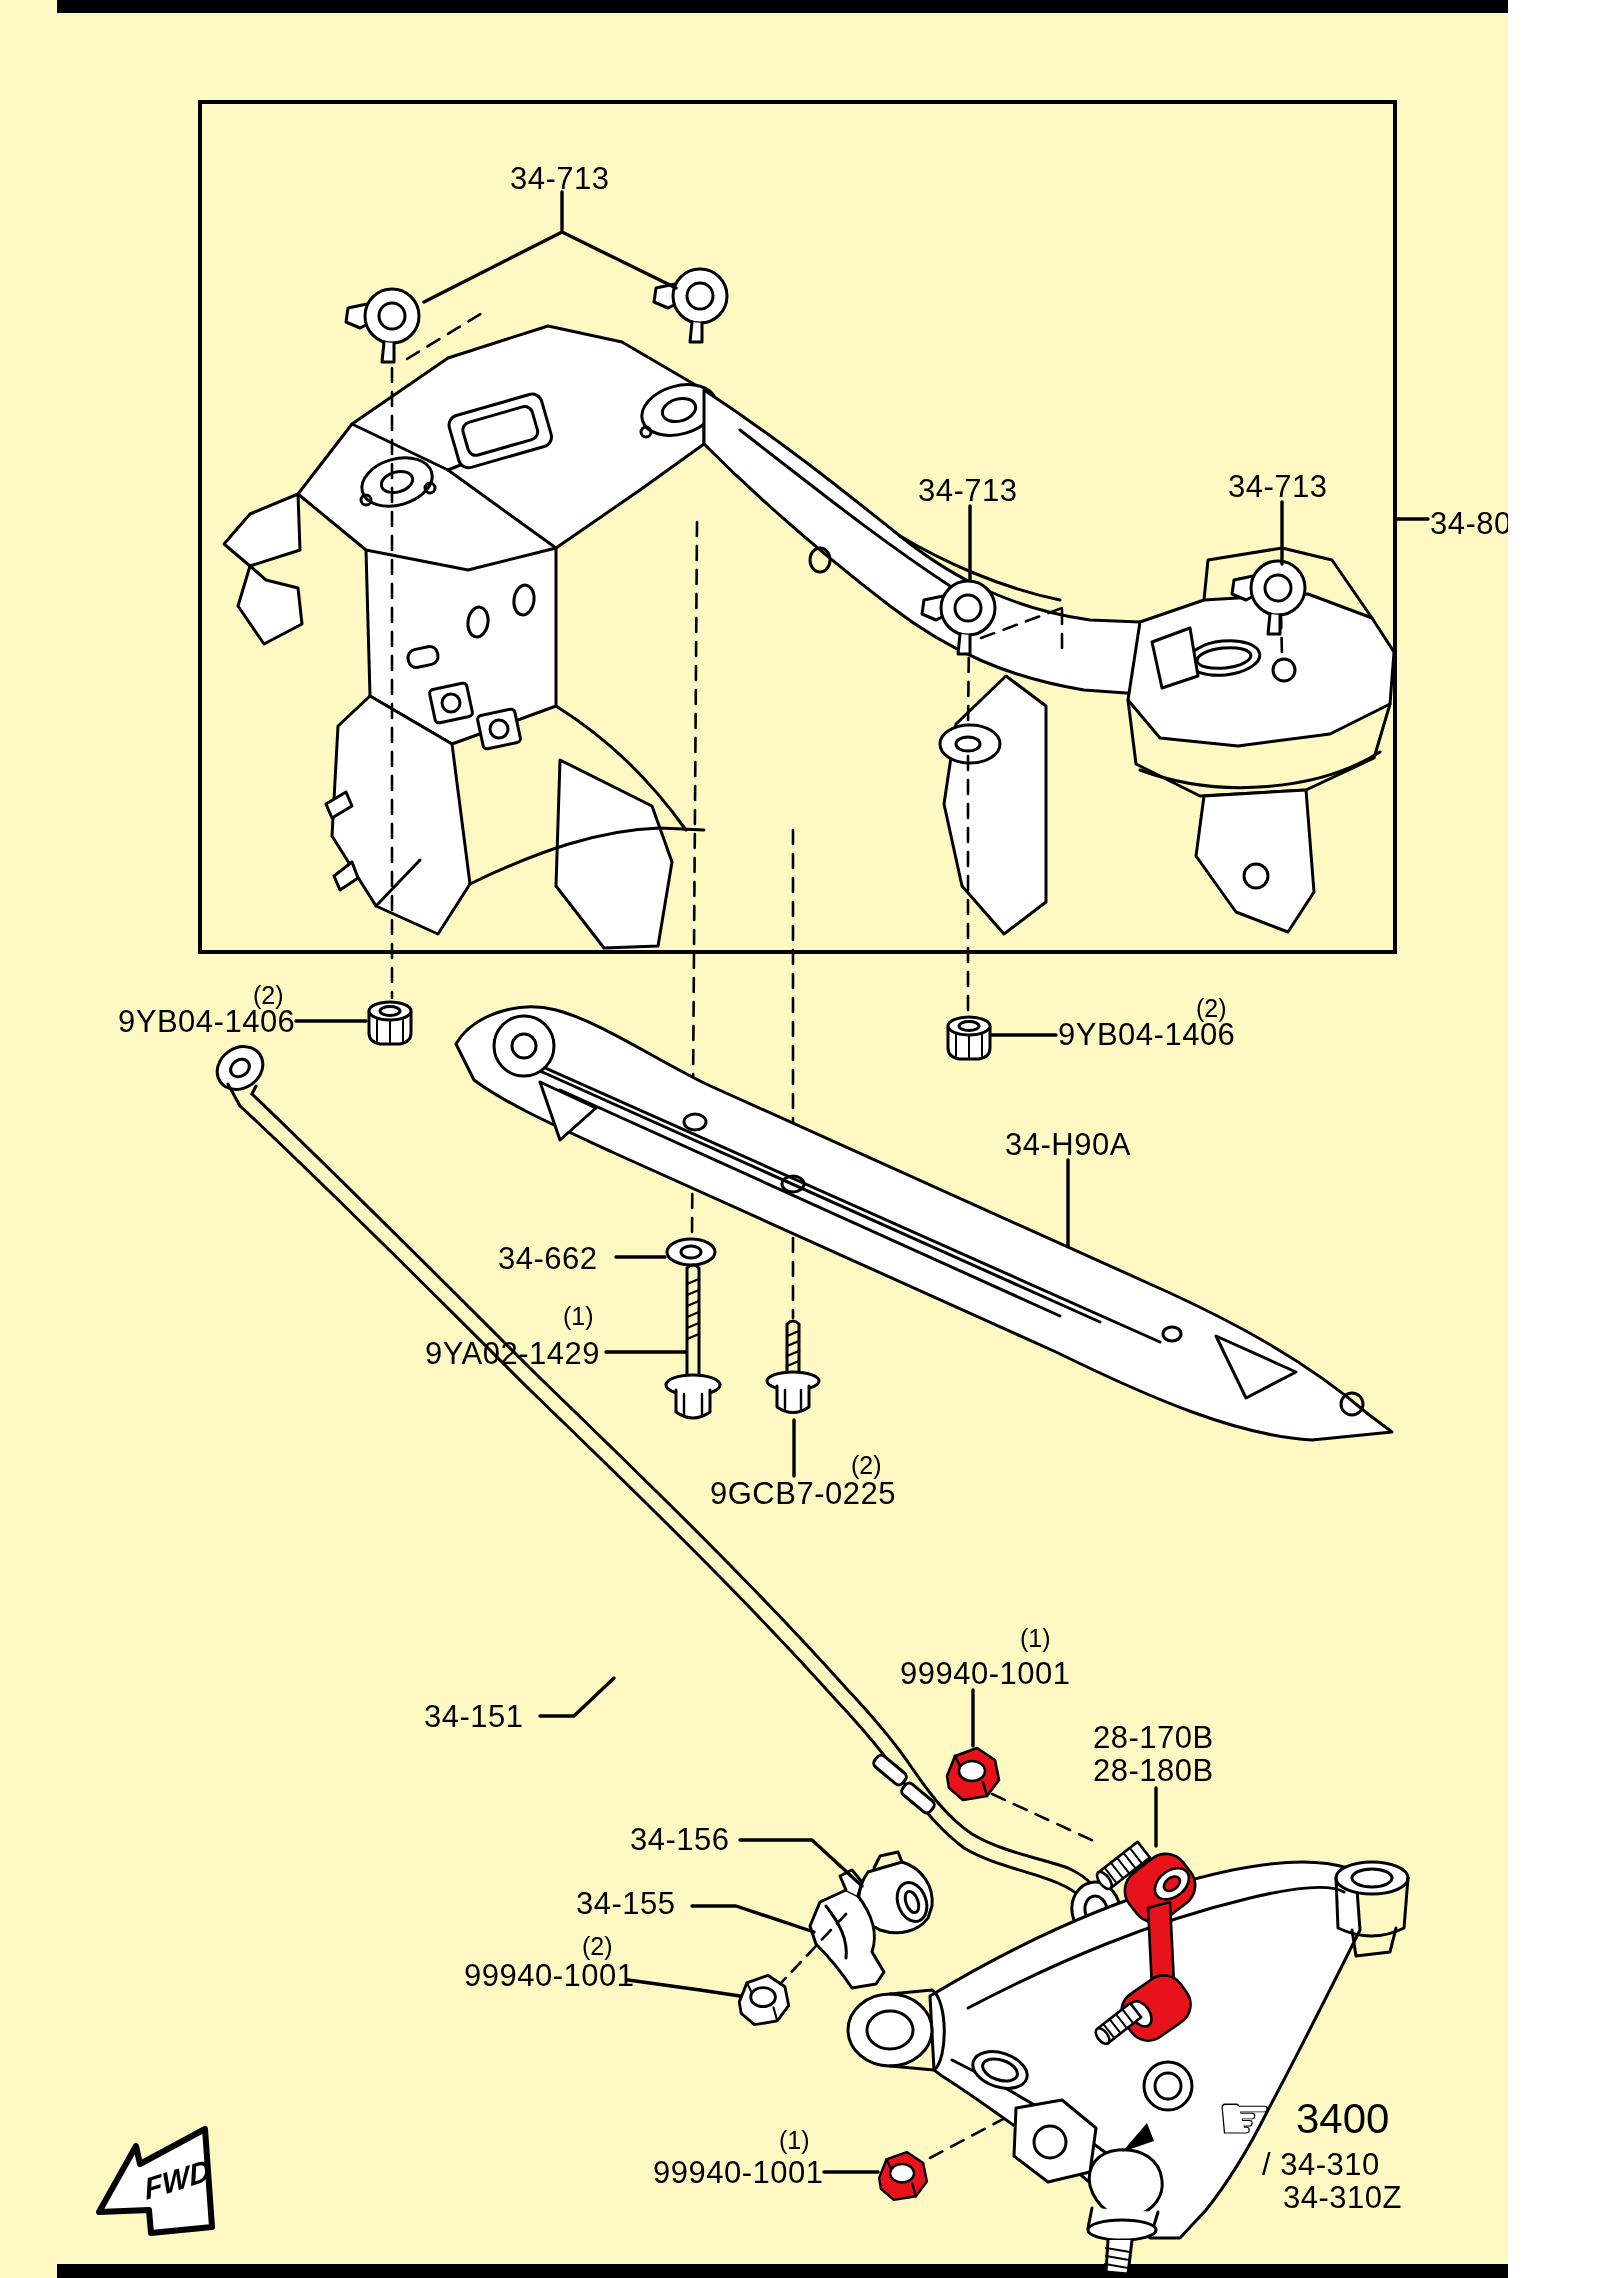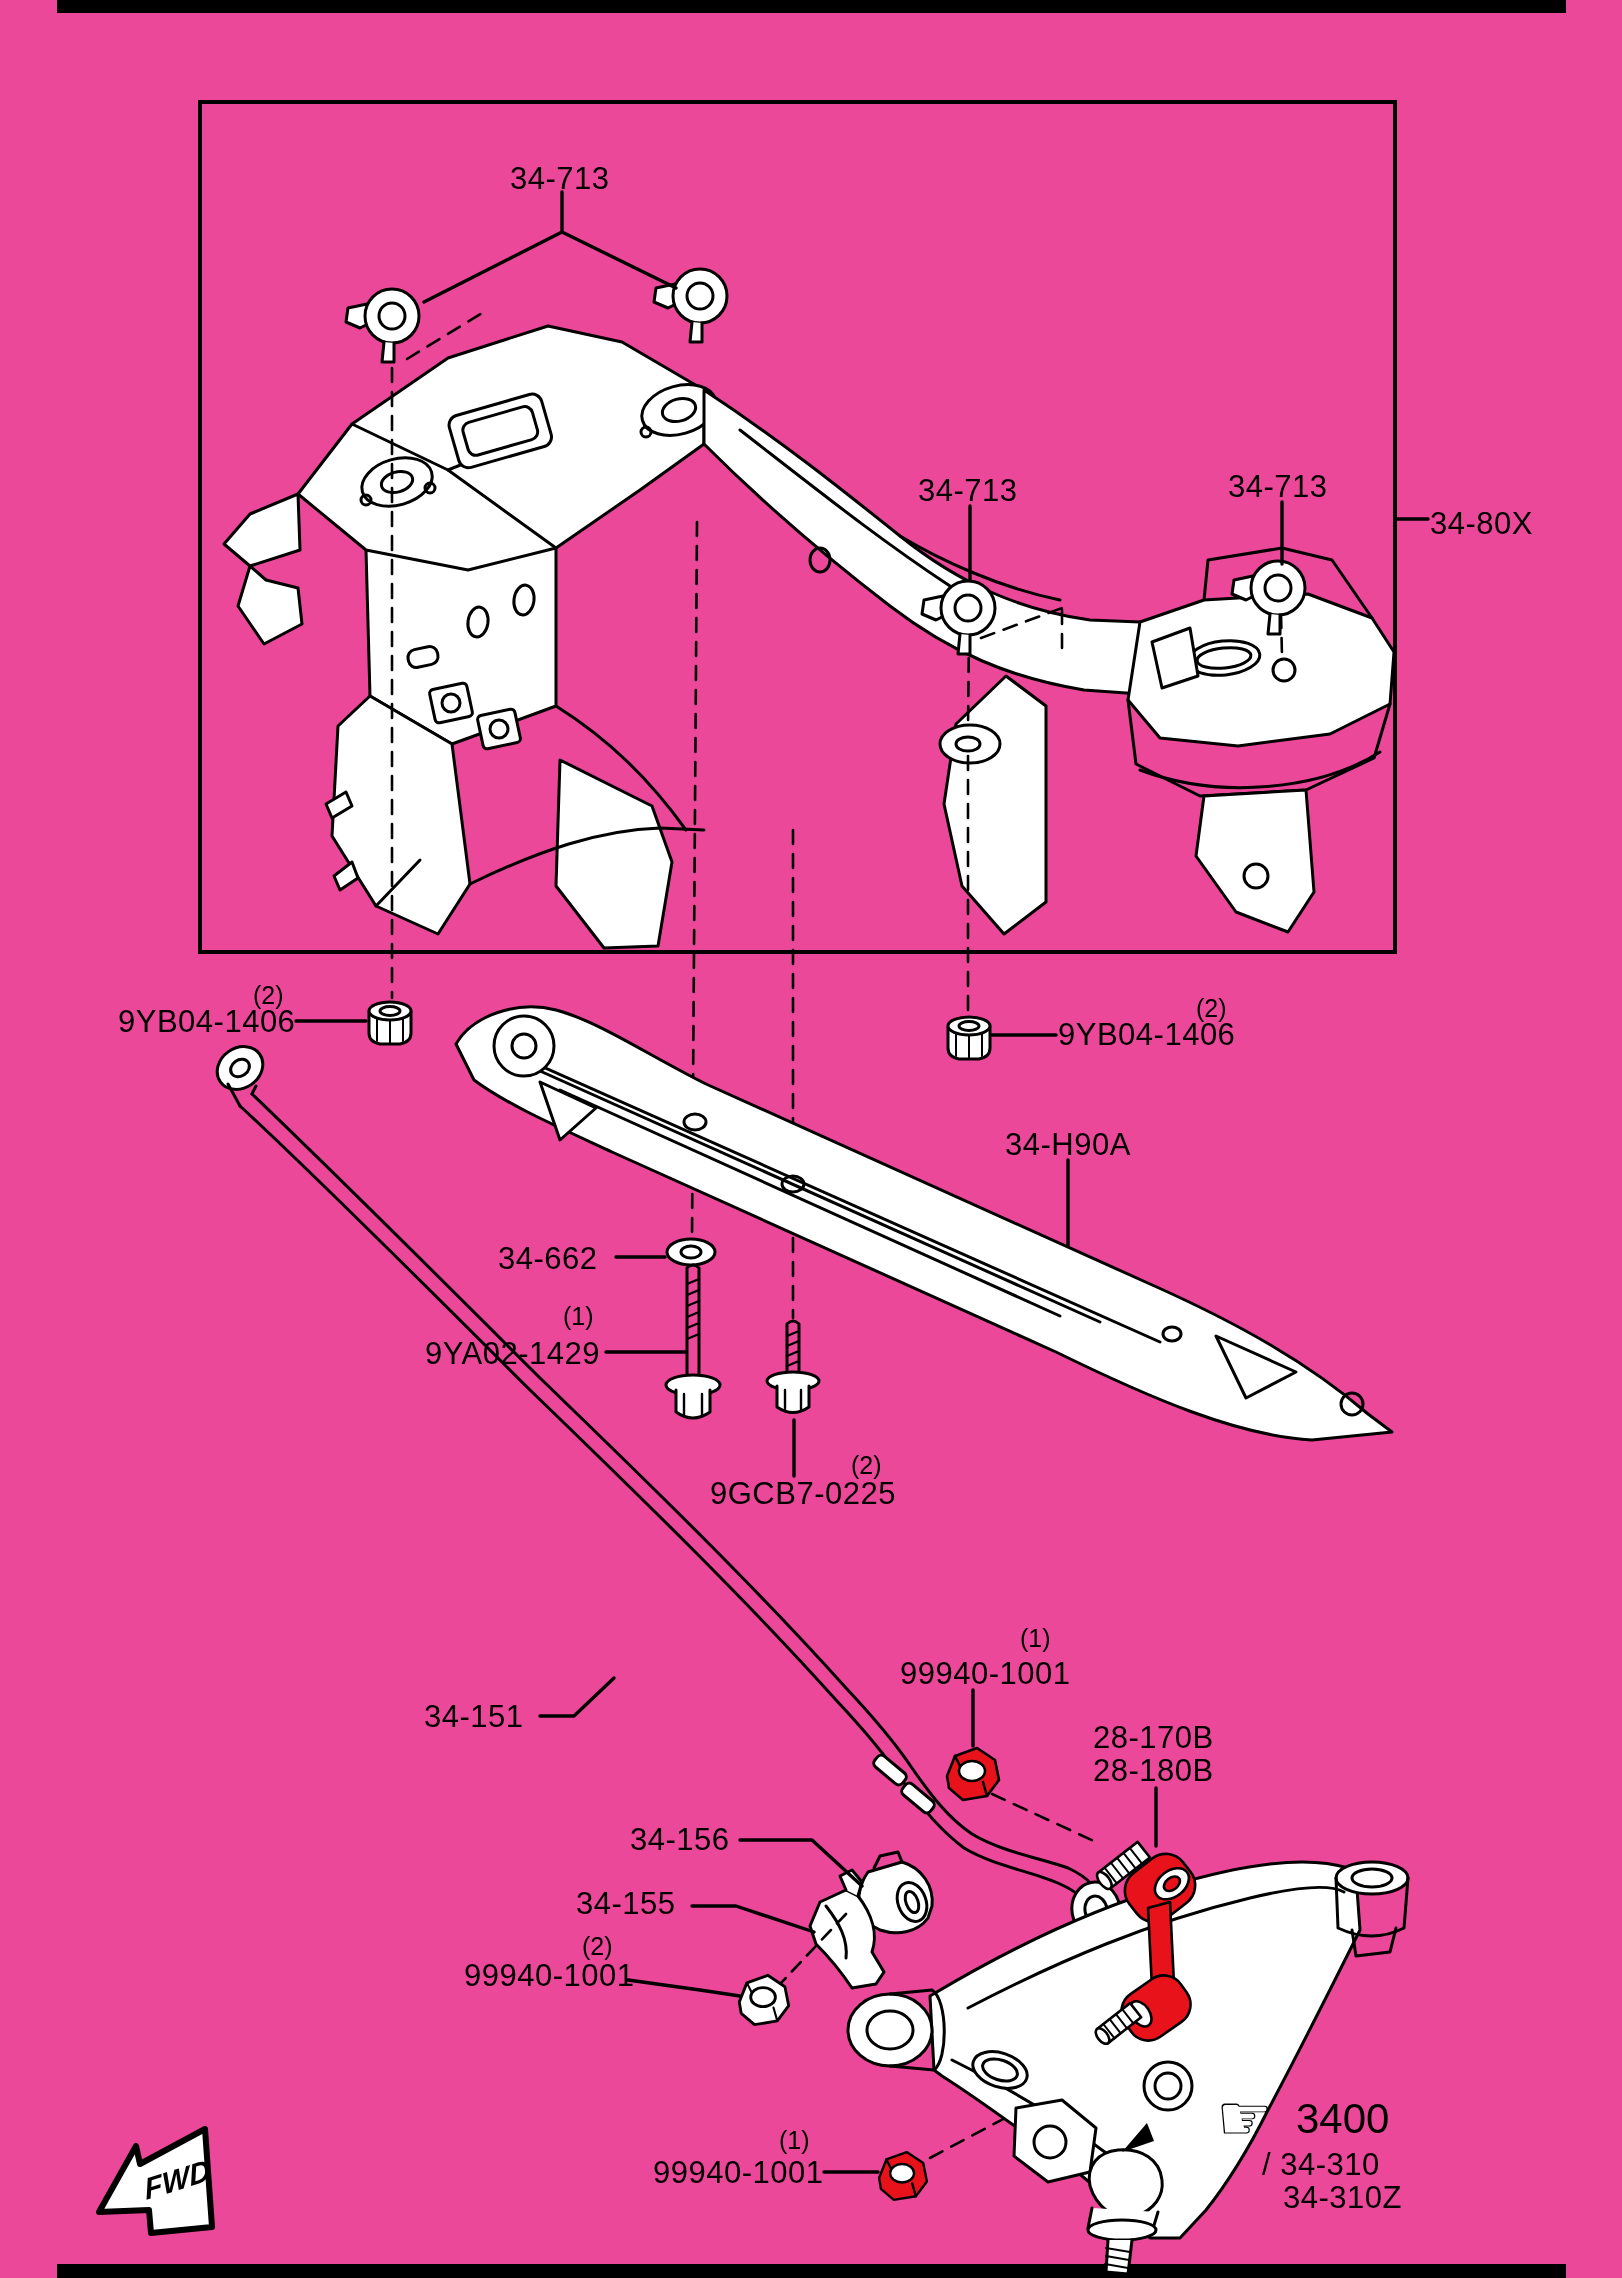--- a/index.html
+++ b/index.html
@@ -1,16 +1,16 @@
 <!DOCTYPE html>
 <html><head>
 <meta charset="utf-8">
 <style>
   html,body{margin:0;padding:0;background:#ffffff;}
-  .page{position:relative;width:1622px;height:2278px;background:#ec4899;overflow:hidden;
+  .page{position:relative;width:1508px;height:2278px;background:#fef9c3;overflow:hidden;
         font-family:"Liberation Sans", sans-serif;}
   svg{position:absolute;left:0;top:0;}
   text{fill:#000;}
   .lbl{font-size:31px;letter-spacing:0.5px;}
   .qty{font-size:25px;}
   .big{font-size:42px;}
   .fwd{font-size:30px;font-weight:bold;font-style:italic;}
   .hand{font-size:64px;}
 </style>
 </head>

